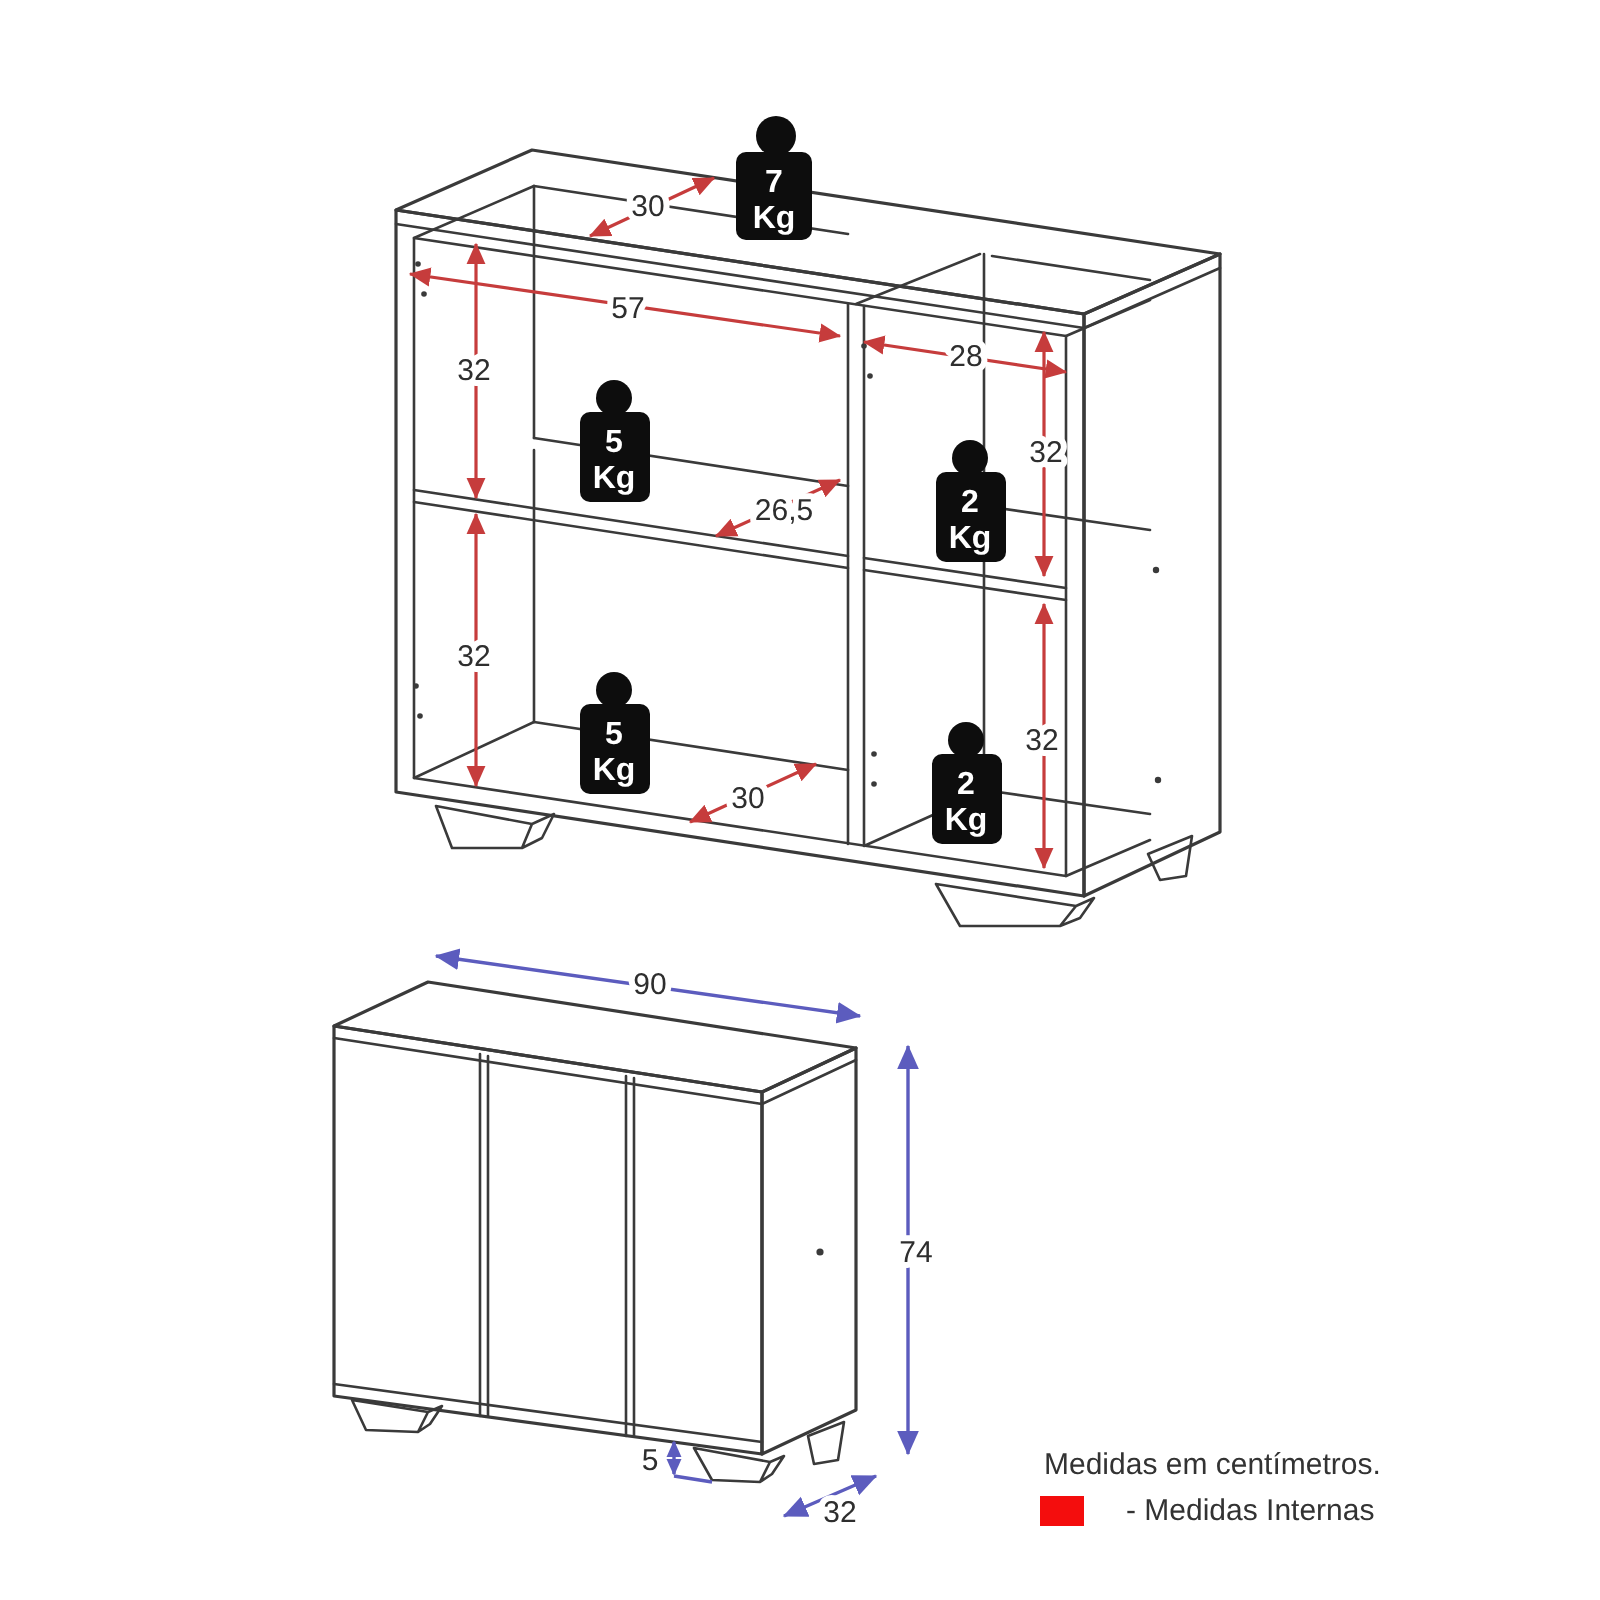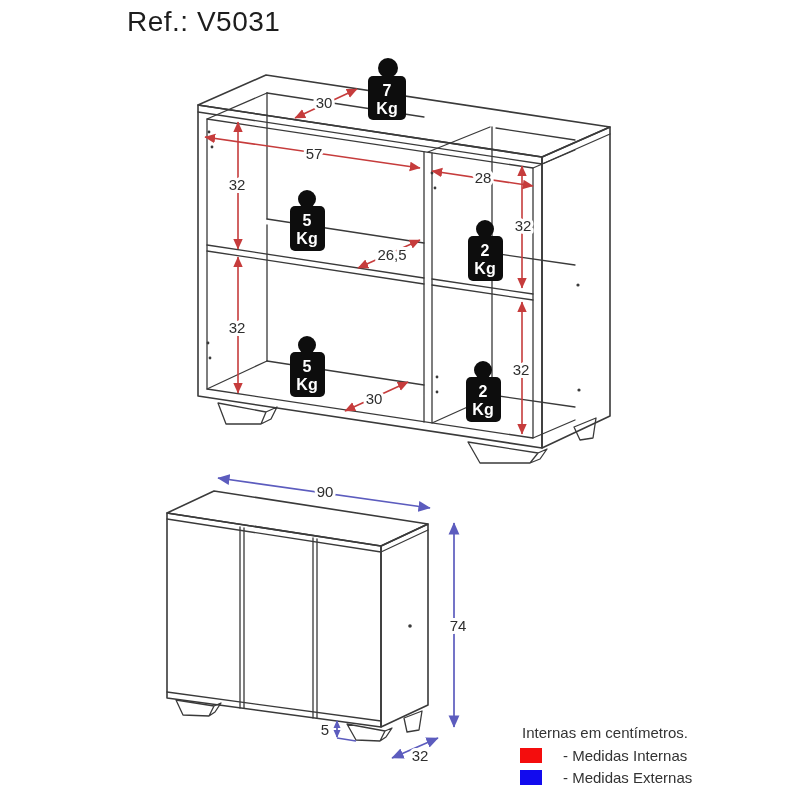--- a/index.html
+++ b/index.html
@@ -30,21 +30,20 @@
   .legend-heading{margin:0 0 6px 2px;}
   .legend-row{display:flex;align-items:center;margin-top:6px;height:16px;}
   .legend-row .swatch{display:block;margin-right:5px;}
   .legend-row .lab{white-space:nowrap;margin-left:16px;}
 </style>
 </head>
 <body>
 
 <div class="canvas">
 
-  <div class="title">Ref.: V5031</div>
 
   <svg class="drawing" width="800" height="800" viewBox="0 0 800 800">
     <defs>
       <marker id="ra" viewBox="0 0 10 10" refX="8.5" refY="5" markerWidth="7.5" markerHeight="7.5" orient="auto-start-reverse">
           <path d="M0,1 L9,5 L0,9 Z" fill="#c63c3c"></path>
         </marker>
       <marker id="ba" viewBox="0 0 10 10" refX="8.5" refY="5" markerWidth="8" markerHeight="8" orient="auto-start-reverse">
           <path d="M0,1 L9,5 L0,9 Z" fill="#5c5cbe"></path>
         </marker>
       <marker id="bas" viewBox="0 0 10 10" refX="8" refY="5" markerWidth="5.5" markerHeight="5.5" orient="auto-start-reverse">
@@ -169,28 +168,22 @@
       <g>
         <text class="dim" x="325" y="497">90</text>
         <text class="dim" x="458" y="631">74</text>
         <text class="dim" x="325" y="735">5</text>
         <text class="dim" x="420" y="761">32</text>
       </g>
     </g>
   </svg>
 
   <div class="legend">
-    <div class="legend-heading">Internas em centímetros.</div>
+    <div class="legend-heading">Medidas em centímetros.</div>
     <div class="legend-row">
       <svg class="swatch" width="22" height="15">
         <rect x="0" y="0" width="22" height="15" fill="#f40d0d"></rect>
       </svg>
       <span class="lab">- Medidas Internas</span>
     </div>
-    <div class="legend-row">
-      <svg class="swatch" width="22" height="15">
-        <rect x="0" y="0" width="22" height="15" fill="#120bee"></rect>
-      </svg>
-      <span class="lab">- Medidas Externas</span>
-    </div>
   </div>
 
 </div>
 
 </body></html>

